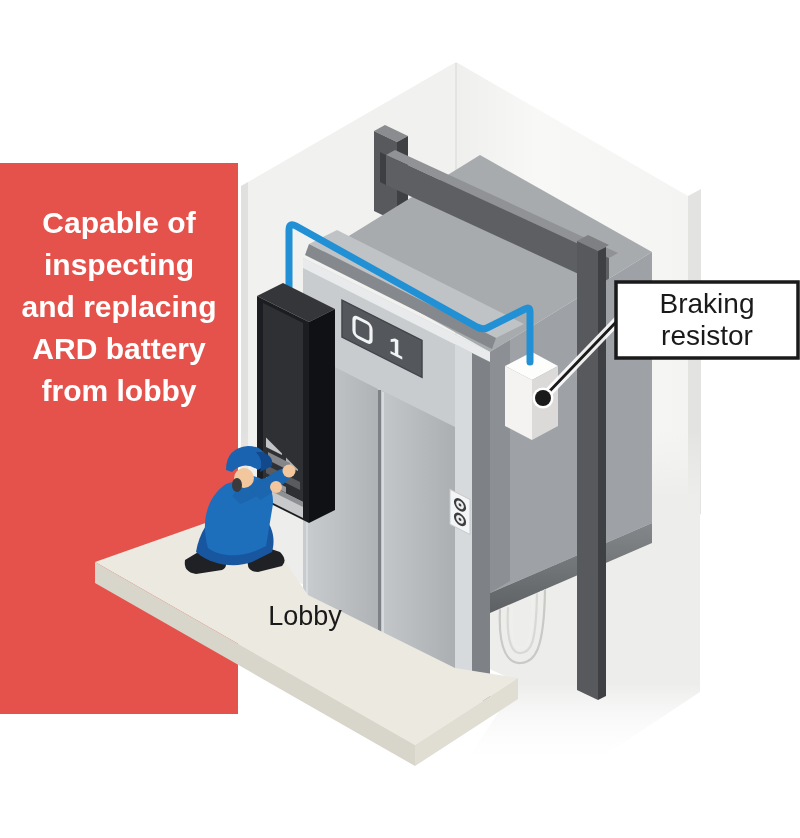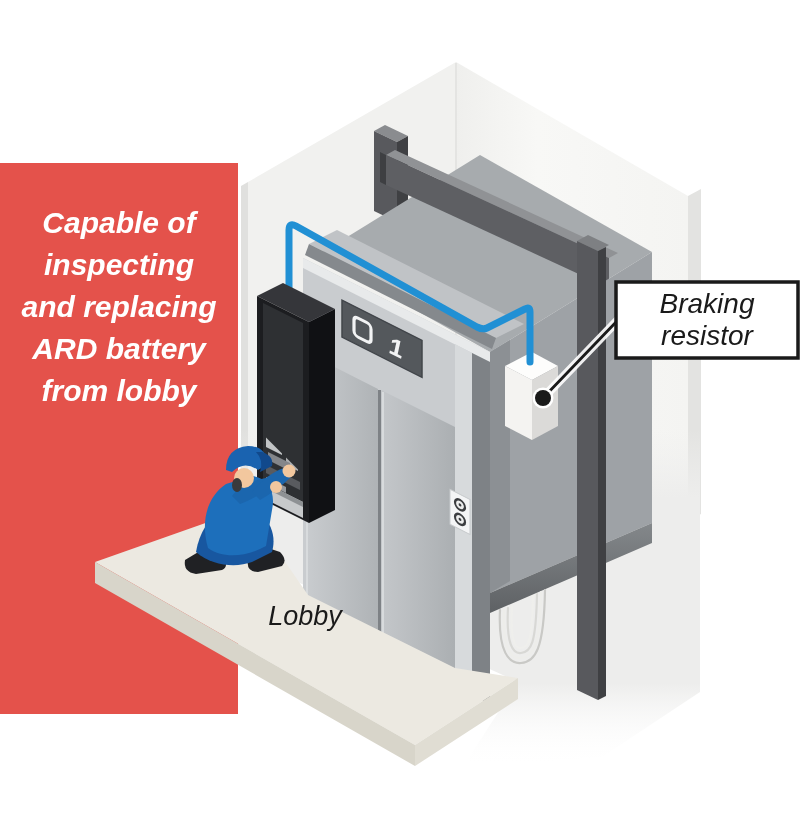--- a/index.html
+++ b/index.html
@@ -1,17 +1,17 @@
 <!DOCTYPE html>
 <html><head>
 <meta charset="utf-8">
 <style>
   html,body{margin:0;padding:0;background:#ffffff;}
   .stage{position:relative;width:800px;height:838px;background:#ffffff;overflow:hidden;
-         font-family:"Liberation Sans",sans-serif;font-style:italic;}
+         font-family:"Liberation Sans",sans-serif;}
   svg{display:block}
   text{font-family:"Liberation Sans",sans-serif;}
   .ann-line{font-size:30px;font-weight:bold;fill:#ffffff;text-anchor:middle;}
   .callout-line{font-size:28px;fill:#1a1a1a;text-anchor:middle;}
   .lobby-line{font-size:27px;fill:#1a1a1a;text-anchor:middle;}
   .disp-digit{font-size:25px;font-weight:bold;fill:#f2f3f4;text-anchor:middle;}
 </style>
 </head>
 <body>
 

